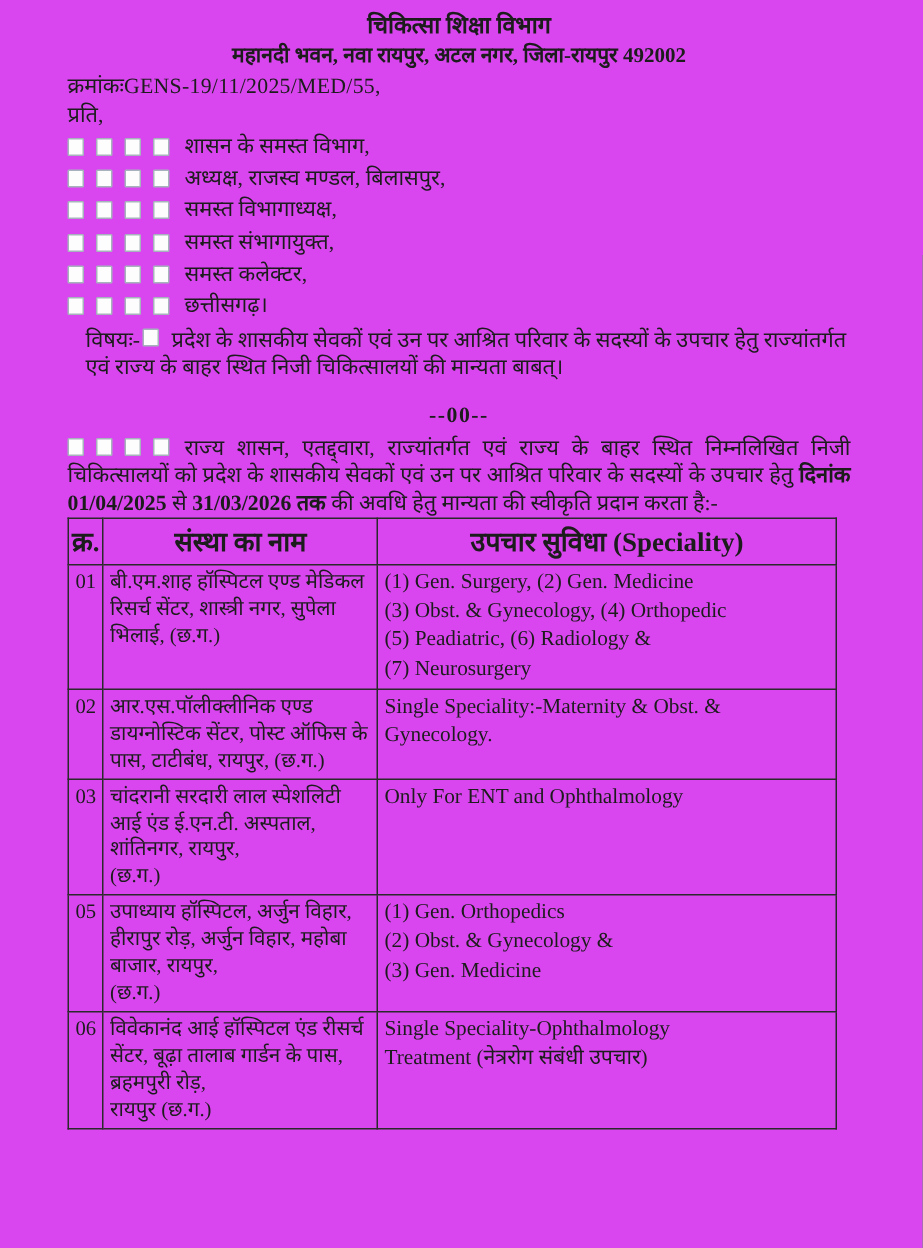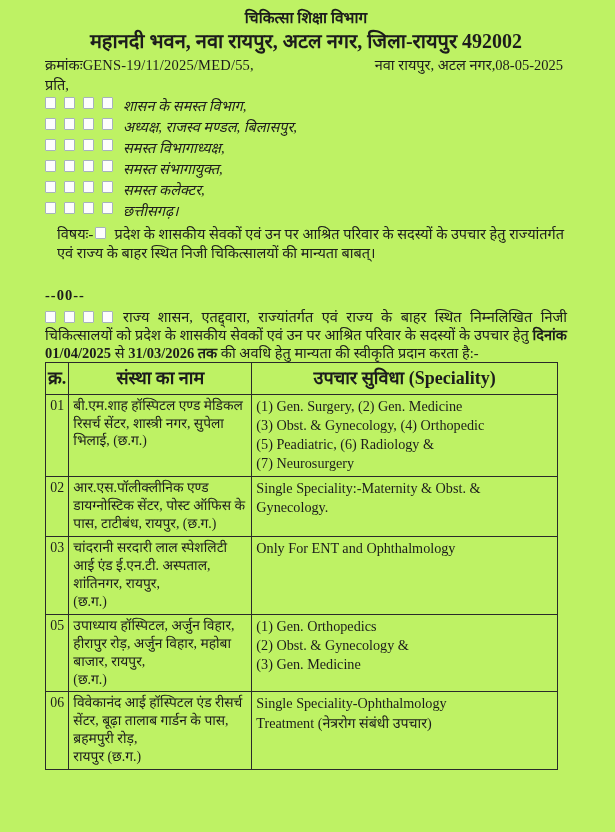--- a/index.html
+++ b/index.html
@@ -1,44 +1,44 @@
 <!DOCTYPE html>
 <html lang="hi"><head>
 <meta charset="utf-8">
 <style>
   html,body{margin:0;padding:0;background:#888;}
   .page{
     position:relative;
     width:615px;height:832px;
-    background:#bef264;
+    background:#d946ef;
     overflow:hidden;
     box-sizing:border-box;
     padding:6px 48px 0 45px;
     color:#1c1c1c;
     font-family:"Liberation Serif","DejaVu Serif",serif;
     font-size:14.5px;
     line-height:1.25;
   }
   .center{text-align:center;}
   .bold{font-weight:bold;}
   .doc-title{font-size:15.5px;font-weight:bold;margin:2px 0 0 0;}
   .doc-subtitle{font-size:15px;font-weight:bold;margin:1px 0 0 0;}
-  .doc-address{font-size:20px;font-weight:bold;margin:2px 0 2px 0;}
+  .doc-address{font-size:14px;font-weight:bold;margin:2px 0 2px 0;}
   .ref-line{display:flex;justify-content:space-between;align-items:baseline;margin:2px 0 0 0;}
   .ref-left{white-space:nowrap;}
   .ref-no{font-weight:normal;letter-spacing:.2px;}
   .ref-right{padding-right:4px;}
   .to-label{margin:1px 0 0 0;}
-  .recipient{display:flex;align-items:flex-start;margin:3px 0 0 0;font-style:italic;}
+  .recipient{display:flex;align-items:center;margin:3px 0 0 0;}
   .boxes{display:inline-flex;gap:8px;margin-right:10px;flex:none;}
   .box{display:inline-block;width:9px;height:10px;border:1.4px solid #a7b3bc;background:#fdfdfd;border-radius:1px;}
   .subject{margin:5px 0 0 12px;}
   .subject .box{vertical-align:baseline;margin:0 8px 0 2px;}
   .subject-label{white-space:nowrap;}
-  .divider{text-align:left;margin:24px 0 4px 0;font-weight:bold;letter-spacing:1px;}
+  .divider{text-align:center;margin:14px 0 4px 0;font-weight:bold;letter-spacing:1px;}
   .body-para{margin:2px 0 0 0;text-align:justify;}
   .body-para .boxes{vertical-align:baseline;position:relative;top:1px;}
   .table-title{
     text-align:center;font-weight:bold;font-size:15.5px;
     text-decoration:underline;margin:6px 0 3px 0;
   }
   table.hosp{
     width:513px;border-collapse:collapse;margin-left:0;
     font-size:13.8px;
   }
@@ -57,21 +57,20 @@
 </head>
 <body>
 
 <div class="page">
 
   <div class="center doc-title">चिकित्सा शिक्षा विभाग</div>
   <div class="center doc-address">महानदी भवन, नवा रायपुर, अटल नगर, जिला-रायपुर 492002</div>
 
   <div class="ref-line">
     <span class="ref-left"><span>क्रमांकः</span><span class="ref-no">GENS-19/11/2025/MED/55,</span></span>
-    <span class="ref-right">नवा रायपुर, अटल नगर,08-05-2025</span>
   </div>
 
   <div class="to-label">प्रति,</div>
 
   <div class="recipient">
     <span class="boxes">
         <span class="box"></span>
         <span class="box"></span>
         <span class="box"></span>
         <span class="box"></span>

